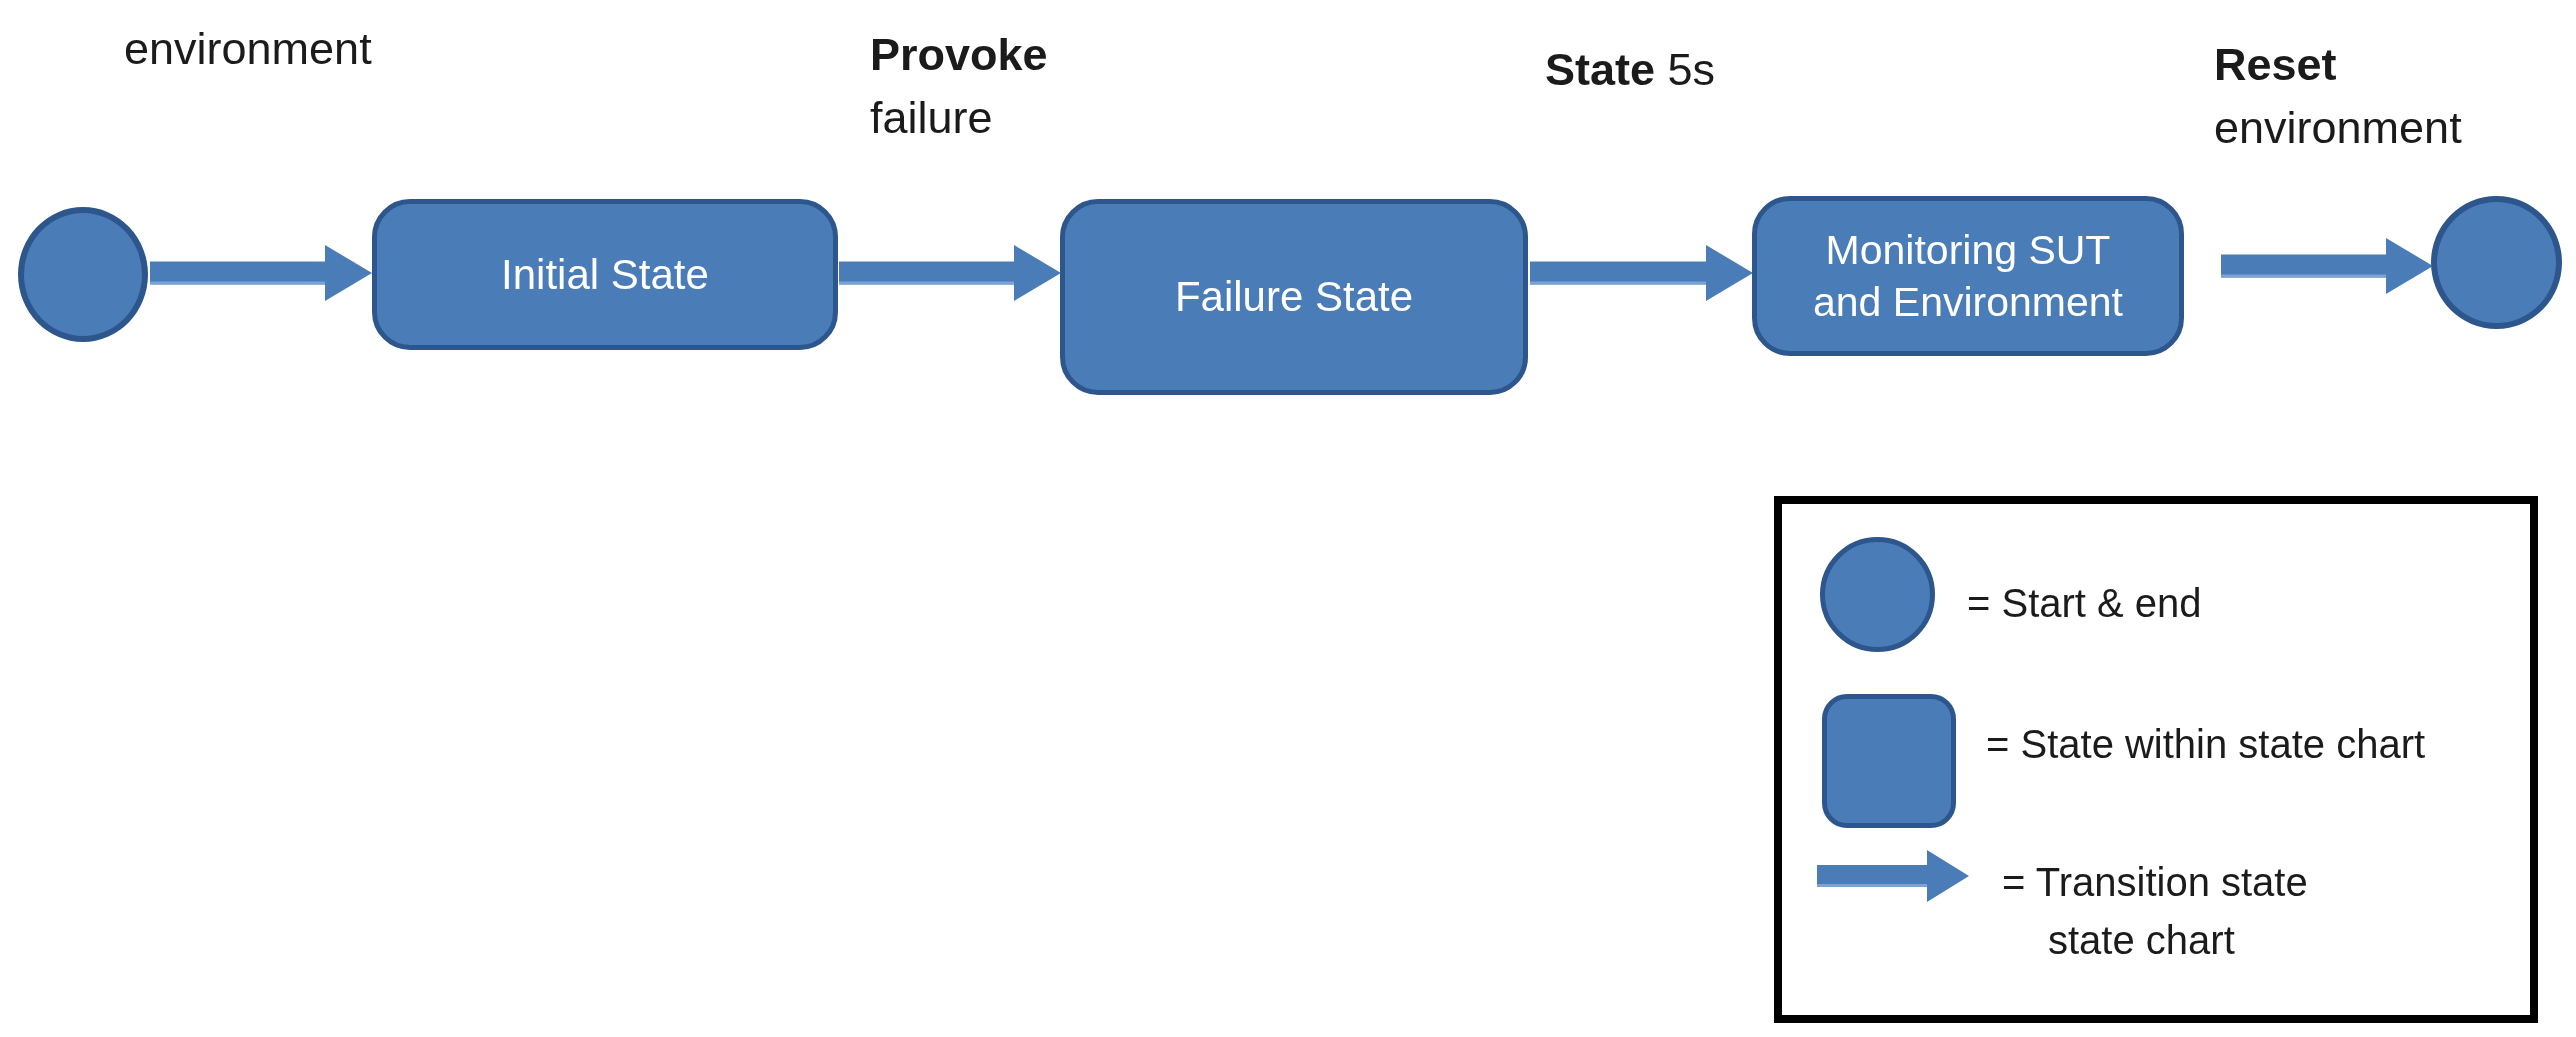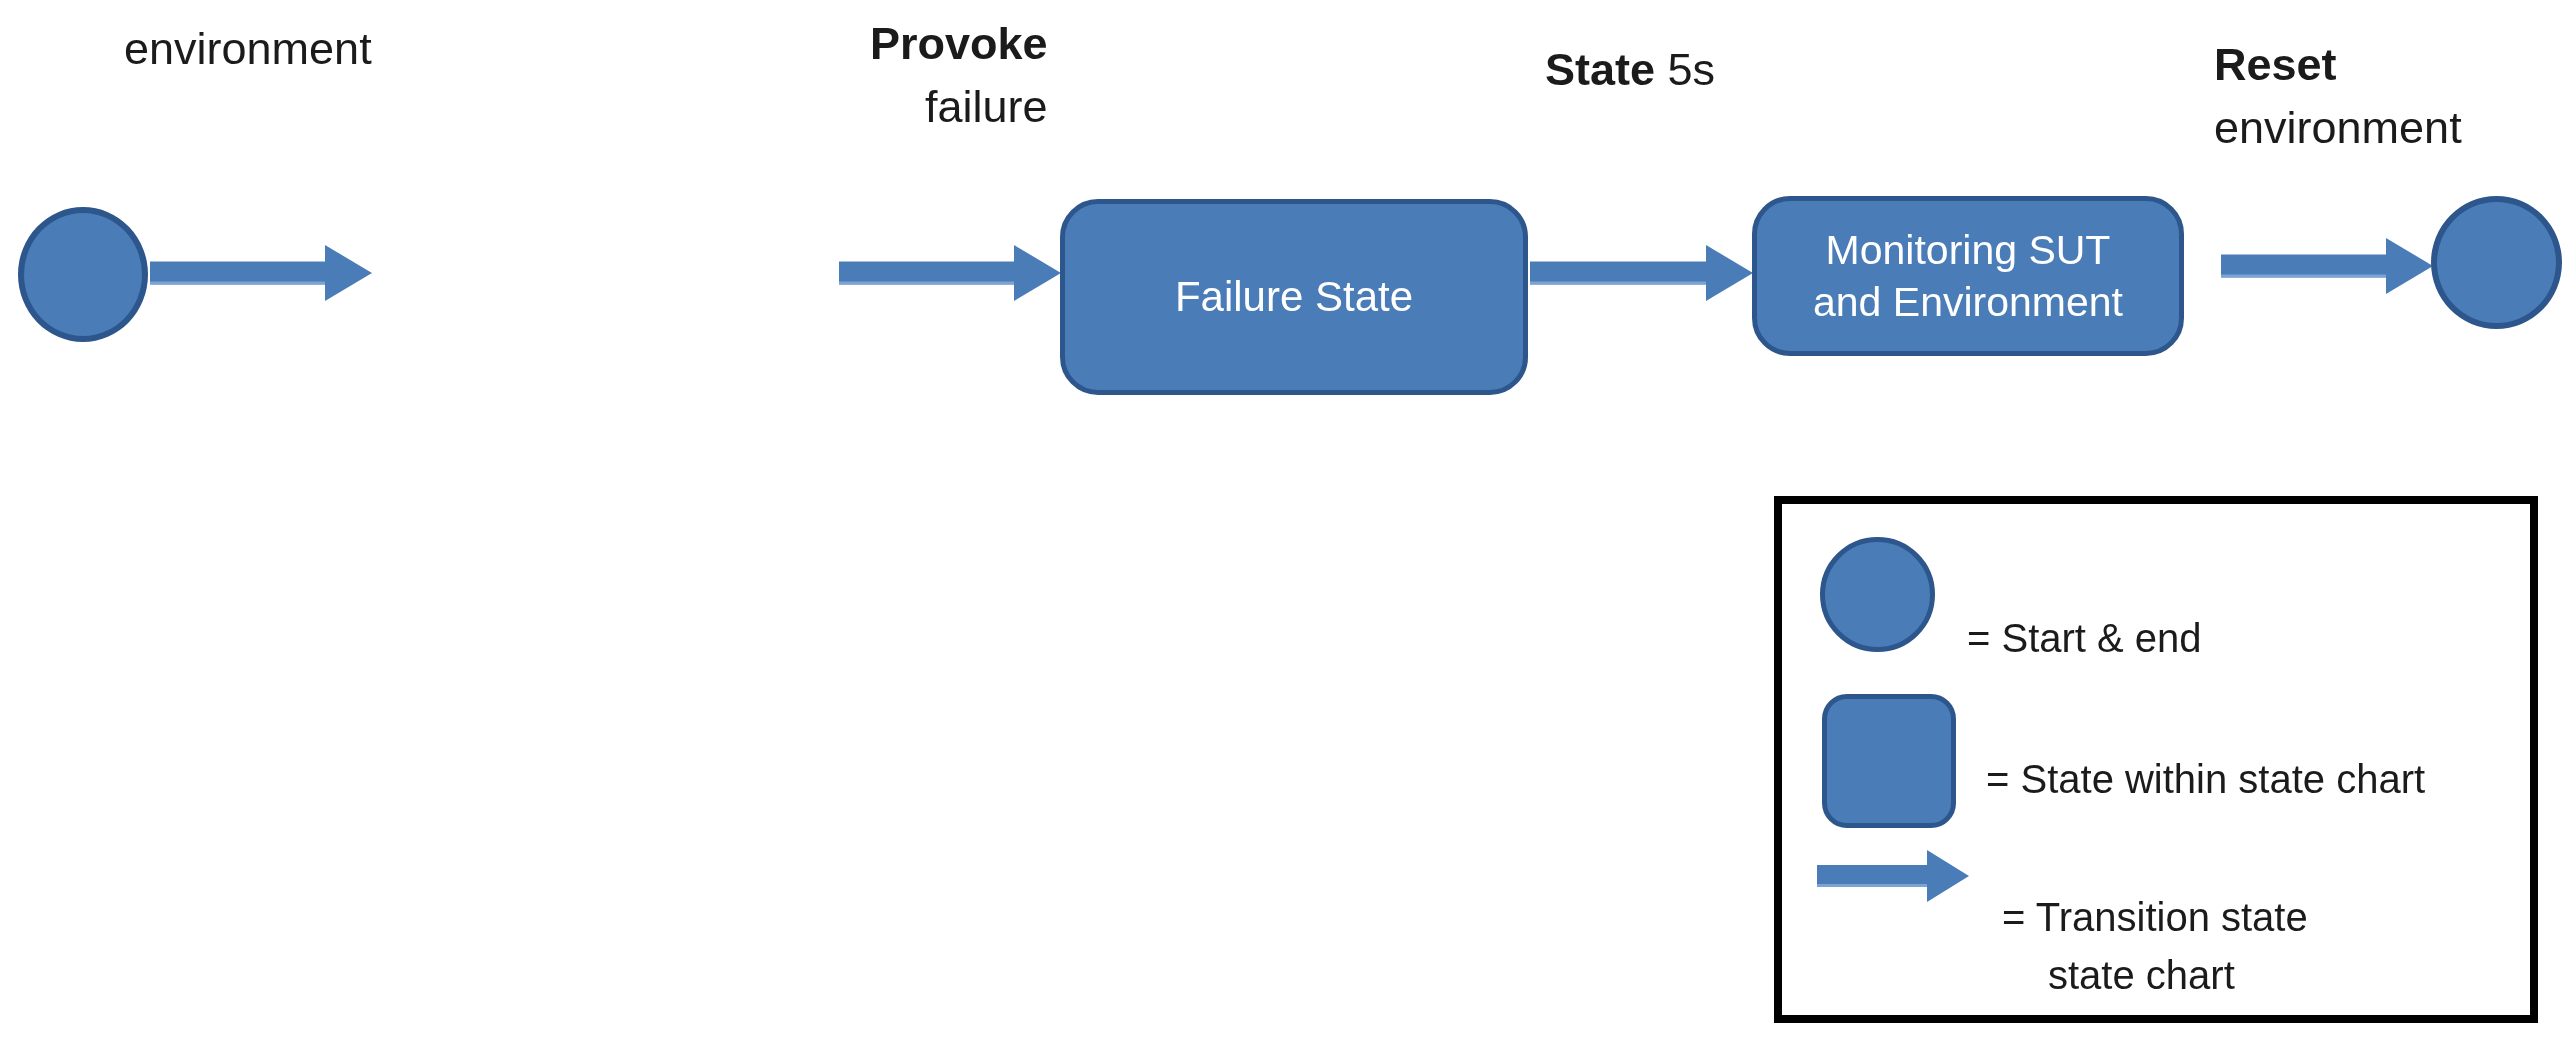--- a/index.html
+++ b/index.html
@@ -71,21 +71,21 @@
   .t-label {
     position: absolute;
     color: #1b1b1b;
     font-size: 45px;
     line-height: 1.4;
     white-space: nowrap;
   }
   .t-label .kw { font-weight: bold; display: block; }
   .t-label.inline .kw { display: inline; }
   #label-set     { left: 124px;  top: 16.7px; }
-  #label-provoke { left: 870px; top: 12px; text-align: right; }
+  #label-provoke { left: 870px; top: 23px; }
   #label-wait    { left: 1545px; top: 38px; }
   #label-reset   { left: 2214px; top: 33px; }
 
   
   .legend {
     position: absolute;
     left: 1774px; top: 496px;
     width: 764px; height: 527px;
     border: 8.4px solid #000000;
     box-sizing: border-box;
@@ -115,21 +115,20 @@
     border-top-width: 26px;
     border-bottom-width: 26px;
     border-left-width: 42px;
   }
   .legend-text {
     position: absolute;
     color: #1b1b1b;
     font-size: 40px;
     line-height: 1.45;
     white-space: nowrap;
-    margin-top: 35px;
   }
   #legend-text-1 { left: 185px; top: 70px; }
   #legend-text-2 { left: 204px; top: 211px; }
   #legend-text-3 { left: 220px; top: 349px; }
   #legend-text-3 .line2 { display: block; padding-left: 46px; }
 </style>
 </head>
 <body>
 
 <div class="canvas">
@@ -150,20 +149,23 @@
     <span class="detail">environment</span>
   </div>
 
   <div class="node-circle" id="start-circle"></div>
 
   <div class="h-arrow" id="arrow-1">
     <div class="arrow-body"></div>
     <div class="arrow-head"></div>
   </div>
 
+  <div class="state-box" id="state-initial">
+    <span class="state-label">Initial State</span>
+  </div>
 
   <div class="h-arrow" id="arrow-2">
     <div class="arrow-body"></div>
     <div class="arrow-head"></div>
   </div>
 
   <div class="state-box" id="state-failure">
     <span class="state-label">Failure State</span>
   </div>
 

